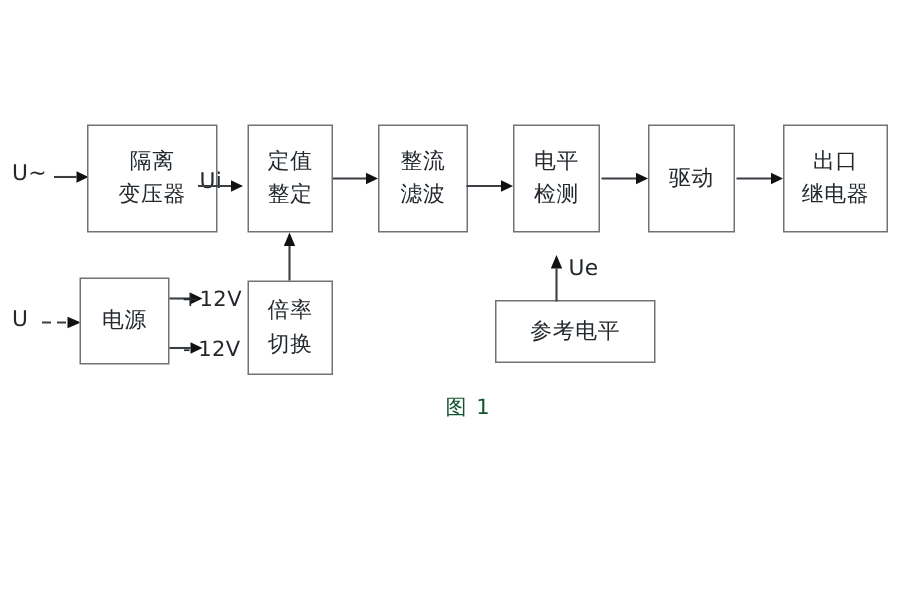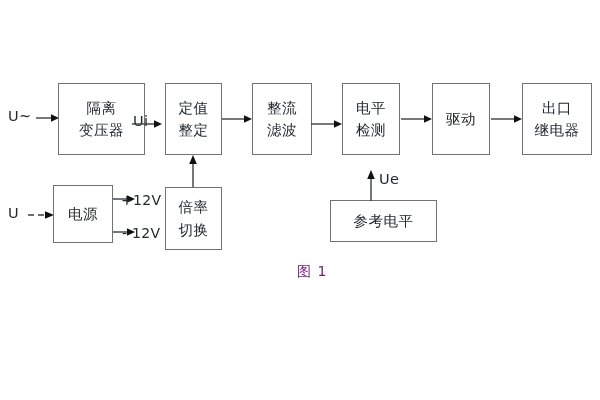--- a/index.html
+++ b/index.html
@@ -49,21 +49,21 @@
     color: #23282d;
     font-size: 14px;
     white-space: nowrap;
     letter-spacing: 0.3px;
   }
   .label.sig {
     font-size: 14.5px;
   }
   .caption {
     position: absolute;
-    color: #701a75;
+    color: #14532d;
     font-size: 14px;
     letter-spacing: 1px;
     white-space: nowrap;
   }
 
   
   .conn {
     position: absolute;
   }
   .conn svg {

